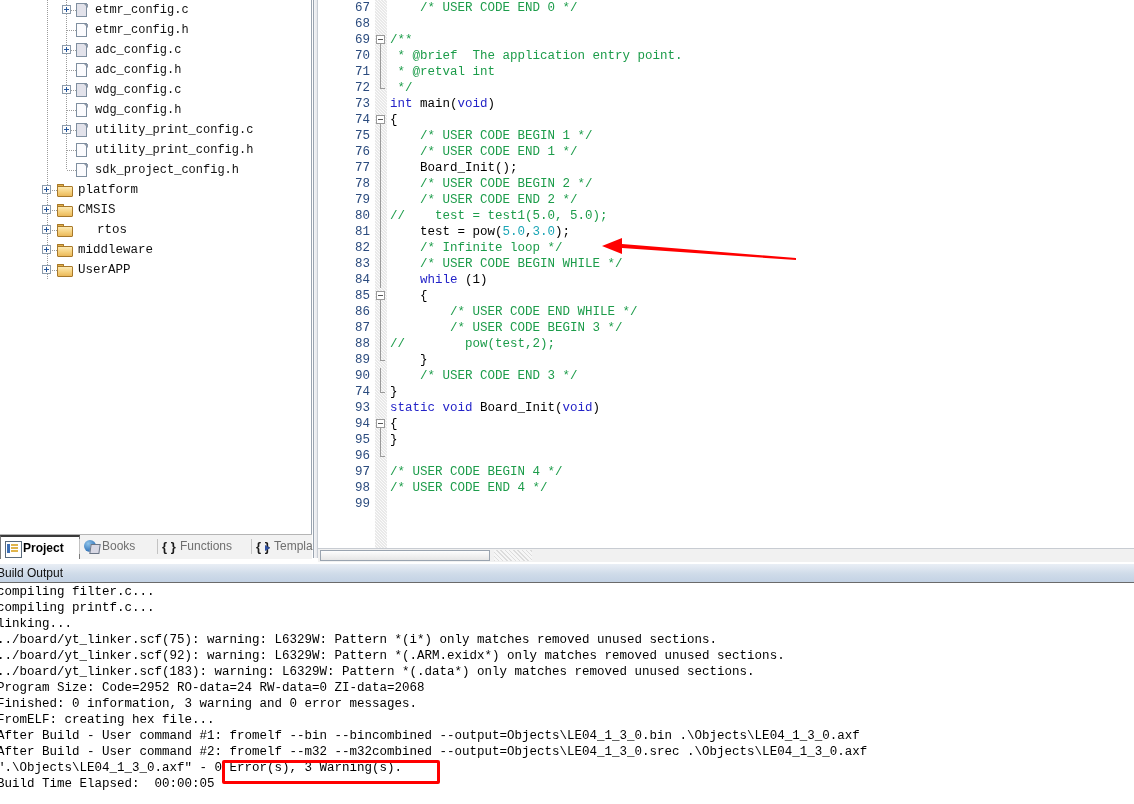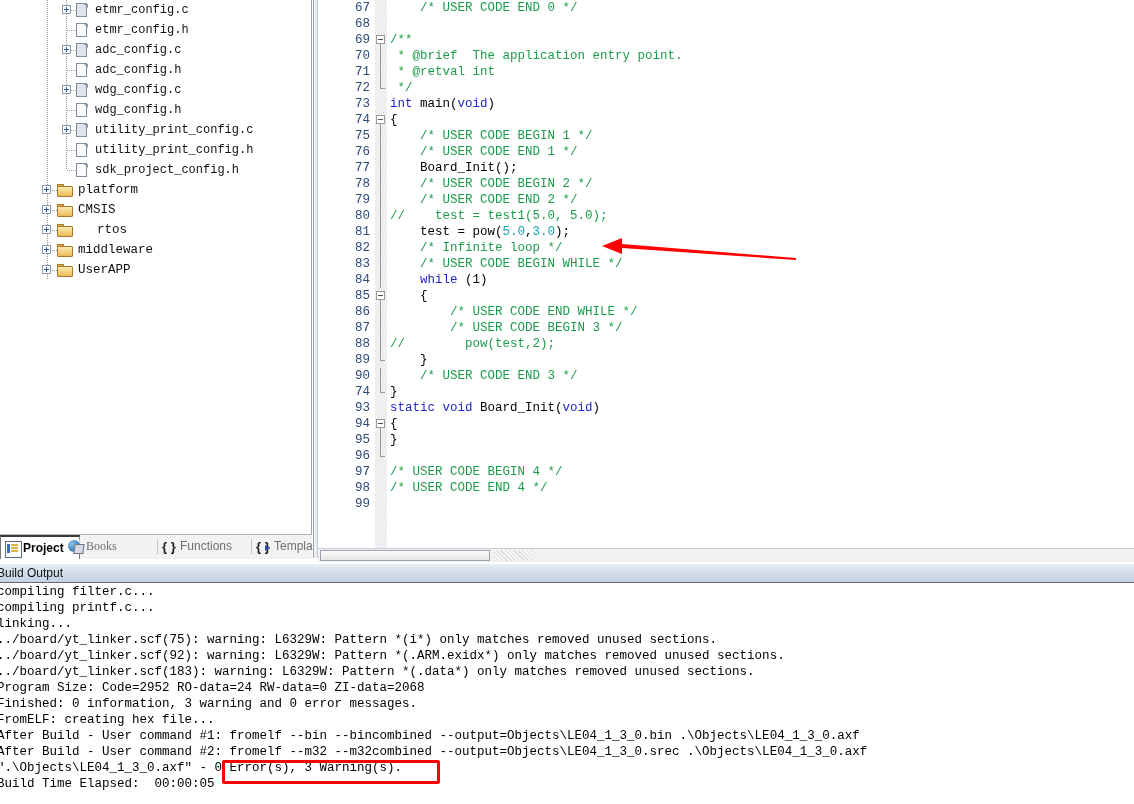--- a/index.html
+++ b/index.html
@@ -381,21 +381,21 @@
           </div>
           <div class="tree-label folder-label" style="left: 78px;">UserAPP</div>
         </div>
       </div>
   </div>
   <div id="project-panel-border-right"></div>
 
   <div id="panel-tabs">
       <div class="ptab active" style="left: 0px; width: 80px;"><span class="tabicon ic-project"></span><span>Project</span></div>
       <div class="tab-sep" style="left: 79px;"></div>
-      <div class="ptab" style="left: 64px; width: 78px; font-family: Liberation Serif, serif;"><span class="tabicon ic-books"></span><span>Books</span></div>
+      <div class="ptab" style="left: 80px; width: 78px;"><span class="tabicon ic-books"></span><span>Books</span></div>
       <div class="tab-sep" style="left: 157px;"></div>
       <div class="ptab" style="left: 158px; width: 94px;"><span class="tabicon ic-func">{ }</span><span>Functions</span></div>
       <div class="tab-sep" style="left: 251px;"></div>
       <div class="ptab" style="left: 252px; width: 94px;"><span class="tabicon ic-tmpl">{ }<span class="arrow"></span></span><span>Templates</span></div>
       <div class="tab-sep" style="left: 346px;"></div>
     </div>
 
   <div id="editor-splitter-l"></div>
   <div id="editor">
     <div class="gutter-bg"></div>

